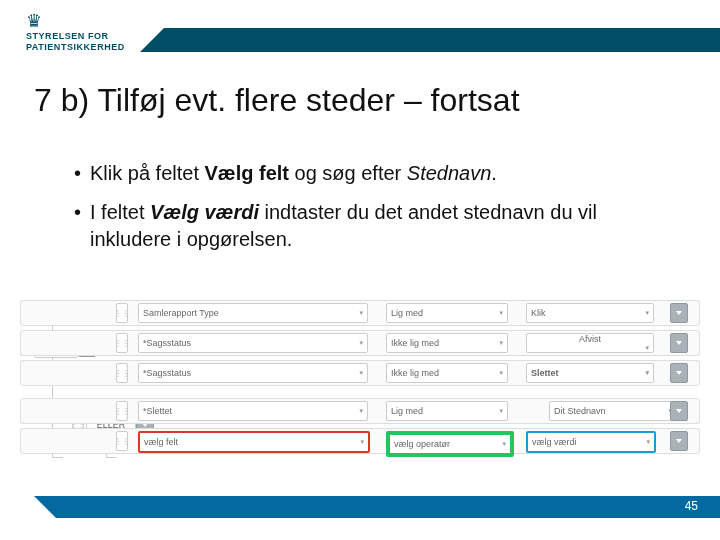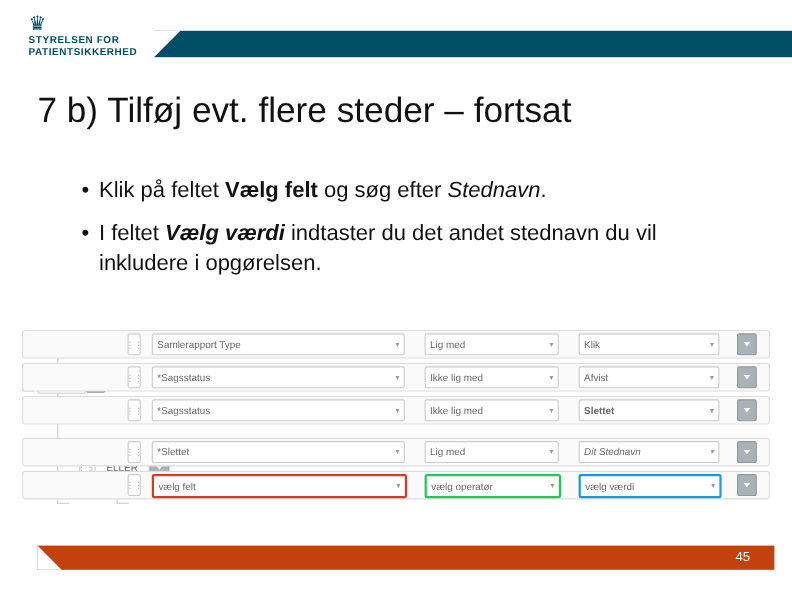--- a/index.html
+++ b/index.html
@@ -38,25 +38,25 @@
 .conn.c-inner{left:86px;top:112px;bottom:8px}
 
 .handle{position:absolute;width:10px;height:18px;background:#fff;border:1px solid #ccc;border-radius:2px;display:flex;align-items:center;justify-content:center;font-size:8px;color:#999}
 .logic{position:absolute;height:20px;width:42px;background:#fff;border:1px solid #ccc;border-radius:2px;display:flex;align-items:center;justify-content:center;font-size:9px;color:#555}
 .dd{position:absolute;width:16px;height:18px;background:#a9b2b6;border:1px solid #8f9a9f;border-radius:2px;color:#fff;display:flex;align-items:center;justify-content:center;font-size:8px}
 .dd::before{content:"";border-left:3px solid transparent;border-right:3px solid transparent;border-top:4px solid #fff}
 
 .field{position:absolute;height:18px;background:#fff;border:1px solid #ccc;border-radius:2px;padding:0 4px;display:flex;align-items:center;white-space:nowrap;overflow:hidden}
 .field .arrow{margin-left:auto;font-size:7px;color:#999}
 .hl-red{border:2px solid #d83a2a}
-.hl-green{border:2px solid #22c55e}
+.hl-green{border:4px solid #22c55e}
 .hl-blue{border:2px solid #1a9bd7}
 
 
-.ftr{position:absolute;left:34px;right:16px;bottom:22px;height:22px;background:#c2410c}
+.ftr{position:absolute;left:34px;right:0;bottom:22px;height:22px;background:#0369a1}
 .ftr .pg{position:absolute;right:22px;top:3px;color:#fff;font-size:12px}
 .ftr .notch2{position:absolute;left:0;top:0;width:0;height:0;border-bottom:22px solid #fff;border-right:22px solid transparent}
 </style>
 </head>
 <body>
 
 <div class="slide">
 
   <div class="hdr">
     <div class="logo">
@@ -114,21 +114,21 @@
         <div class="dd" style="left: 650px; top: 7px;"></div>
         <div class="handle" style="left: 96px; top: 37px;">⋮⋮</div>
         <div class="field " style="left: 118px; top: 37px; width: 220px;">
           <span>*Sagsstatus</span>
           <span class="arrow">▾</span>
         </div>
         <div class="field " style="left: 366px; top: 37px; width: 112px;">
           <span>Ikke lig med</span>
           <span class="arrow">▾</span>
         </div>
-        <div class="field " style="left: 506px; top: 37px; width: 118px;">
+        <div class="field " style="left: 506px; top: 37px; width: 118px; flex-direction: column;">
           <span>Afvist</span>
           <span class="arrow">▾</span>
         </div>
         <div class="dd" style="left: 650px; top: 37px;"></div>
         <div class="handle" style="left: 96px; top: 67px;">⋮⋮</div>
         <div class="field " style="left: 118px; top: 67px; width: 220px;">
           <span>*Sagsstatus</span>
           <span class="arrow">▾</span>
         </div>
         <div class="field " style="left: 366px; top: 67px; width: 112px;">
@@ -142,21 +142,21 @@
         <div class="dd" style="left: 650px; top: 67px;"></div>
         <div class="handle" style="left: 96px; top: 105px;">⋮⋮</div>
         <div class="field " style="left: 118px; top: 105px; width: 220px;">
           <span>*Slettet</span>
           <span class="arrow">▾</span>
         </div>
         <div class="field " style="left: 366px; top: 105px; width: 112px;">
           <span>Lig med</span>
           <span class="arrow">▾</span>
         </div>
-        <div class="field " style="left: 506px; top: 105px; width: 118px; font-style: italic;">
+        <div class="field " style="left: 529px; top: 105px; width: 118px;">
           <span>Dit Stednavn</span>
           <span class="arrow">▾</span>
         </div>
         <div class="dd" style="left: 650px; top: 105px;"></div>
         <div class="handle" style="left: 96px; top: 135px;">⋮⋮</div>
         <div class="field hl-red" style="left: 118px; top: 135px; width: 220px;">
           <span>vælg felt</span>
           <span class="arrow">▾</span>
         </div>
         <div class="field hl-green" style="left: 366px; top: 135px; width: 112px;">

